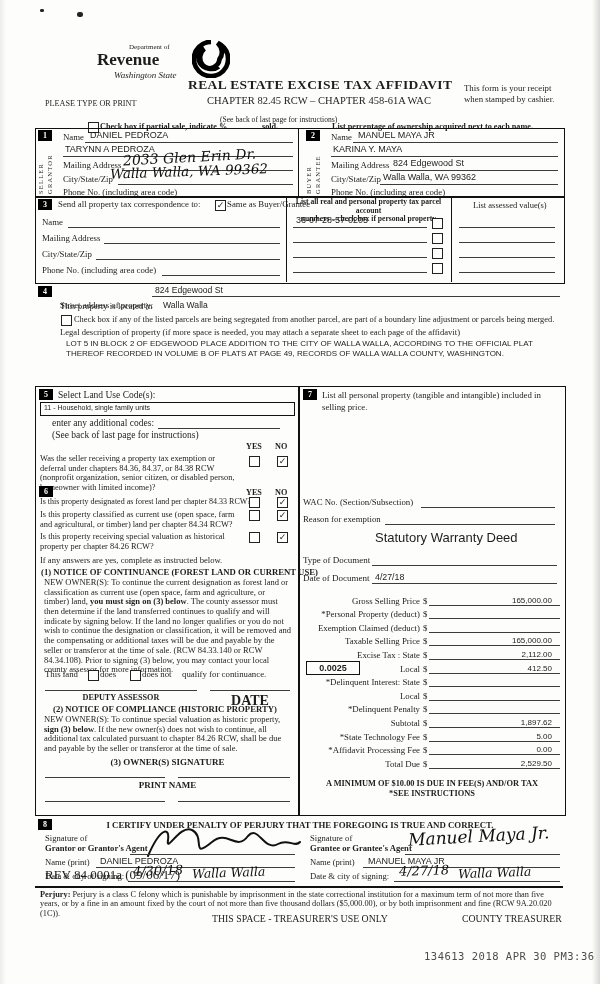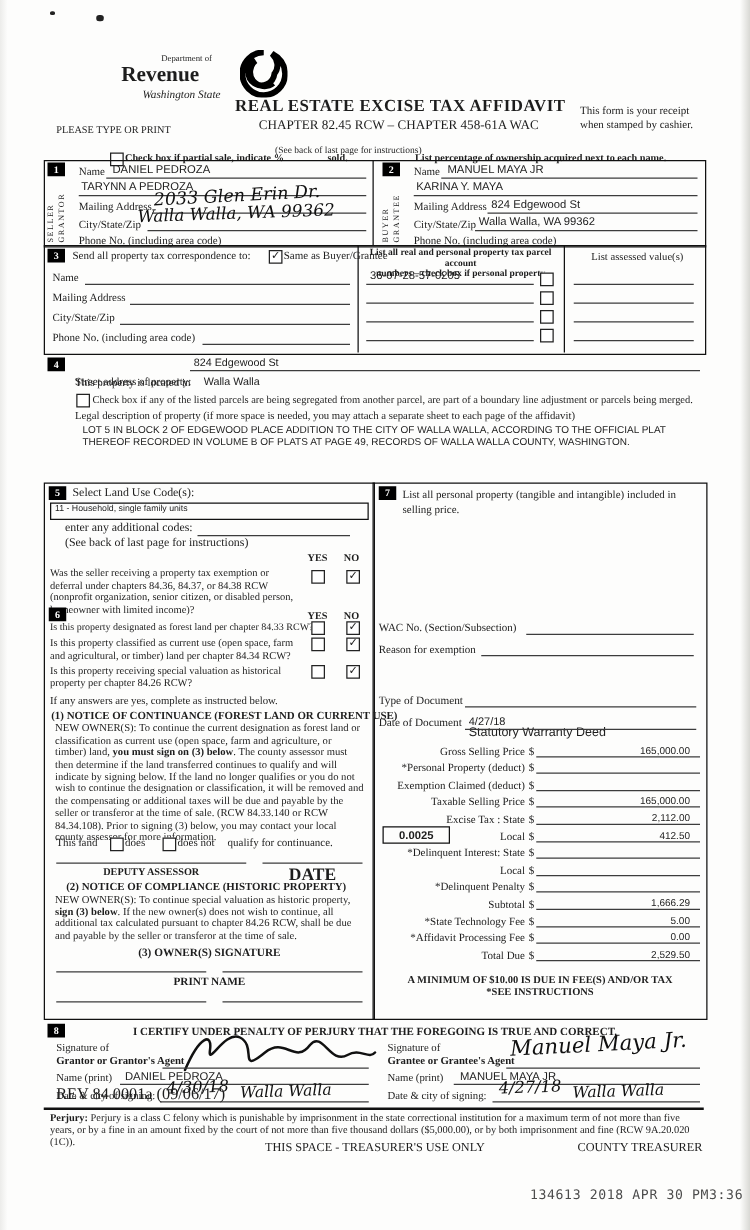--- a/index.html
+++ b/index.html
@@ -217,21 +217,21 @@
 
   <div class="badge" style="left:303px;top:389px">7</div>
   <div class="blk" style="left:322px;top:390px;width:228px;font-size:8.8px;line-height:1.35">List all  personal property (tangible and intangible) included in selling price.</div>
 
   <div class="t" style="left:303px;top:498px;font-size:8.8px">WAC No. (Section/Subsection)</div>
   <div class="line" style="left:421px;top:507px;width:134px"></div>
   <div class="t" style="left:303px;top:515px;font-size:8.8px">Reason for exemption</div>
   <div class="line" style="left:385px;top:524px;width:170px"></div>
 
   <div class="t" style="left:303px;top:556px;font-size:9px">Type of Document</div>
-  <div class="t sans" style="left:375px;top:581px;font-size:10px">Statutory Warranty Deed</div>
+  <div class="t sans" style="left:375px;top:531px;font-size:13px">Statutory Warranty Deed</div>
   <div class="line" style="left:372px;top:565px;width:185px"></div>
   <div class="t" style="left:303px;top:574px;font-size:9px">Date of Document</div>
   <div class="t sans" style="left:375px;top:573px;font-size:8.8px">4/27/18</div>
   <div class="line" style="left:372px;top:583px;width:185px"></div>
 
   <div class="mwrap">
     <div class="mrow">
         <span class="mlabel">Gross Selling Price</span>
         <span class="mdollar">$</span>
         <span class="mline">165,000.00</span>
@@ -272,21 +272,21 @@
         <span class="mline"></span>
       </div>
     <div class="mrow">
         <span class="mlabel">*Delinquent Penalty</span>
         <span class="mdollar">$</span>
         <span class="mline"></span>
       </div>
     <div class="mrow">
         <span class="mlabel">Subtotal</span>
         <span class="mdollar">$</span>
-        <span class="mline">1,666.29</span>
+        <span class="mline">1,897.62</span>
       </div>
     <div class="mrow">
         <span class="mlabel">*State Technology Fee</span>
         <span class="mdollar">$</span>
         <span class="mline">5.00</span>
       </div>
     <div class="mrow">
         <span class="mlabel">*Affidavit Processing Fee</span>
         <span class="mdollar">$</span>
         <span class="mline">0.00</span>

